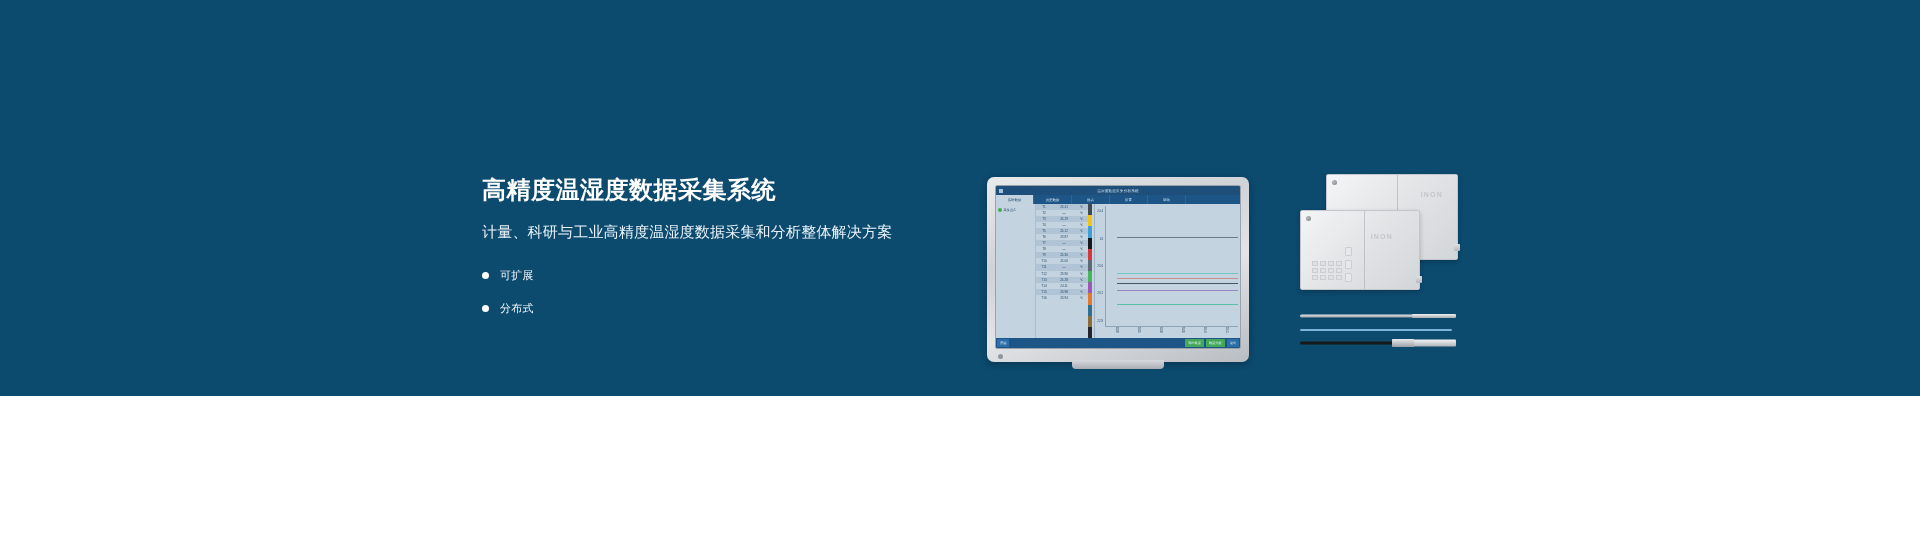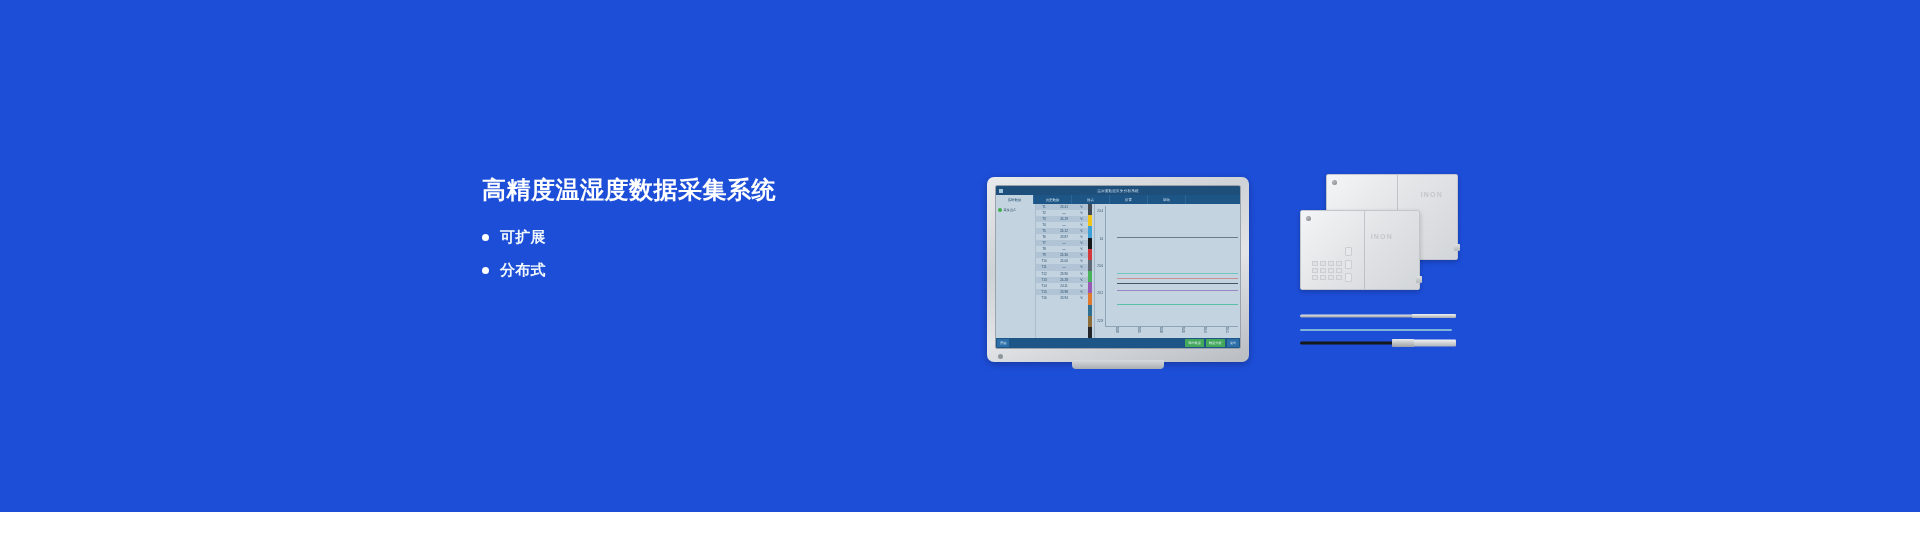--- a/index.html
+++ b/index.html
@@ -3,22 +3,22 @@
 <meta charset="utf-8">
 <style>
   * { margin:0; padding:0; box-sizing:border-box; }
   html, body {
     width:1920px; height:540px;
     overflow:hidden;
     font-family:"Liberation Sans","DejaVu Sans",sans-serif;
   }
   #banner {
     position:relative;
-    width:1920px; height:512px;
-    background:#1d4ed8;
+    width:1920px; height:396px;
+    background:#0c4a6e;
   }
 
   
   #copy {
     position:absolute;
     left:482px; top:176px;
     width:520px;
   }
   #title {
     font-size:24px;
@@ -42,24 +42,23 @@
     margin-bottom:3px;
   }
   .bullet .dot {
     width:7px; height:7px;
     border-radius:50%;
     background:#ffffff;
     margin-right:11px;
     flex:0 0 auto;
   }
   .bullet .blabel {
-    font-size:15px;
+    font-size:11px;
     color:#f2f9fd;
     letter-spacing:0.2px;
-    font-weight:bold;
   }
 
   
   #monitor {
     position:absolute;
     left:987px; top:177px;
     width:262px; height:185px;
   }
   .mon-outer {
     position:absolute; inset:0;
@@ -356,20 +355,21 @@
     border-radius:1px;
   }
 </style>
 </head>
 <body>
 
 <div id="banner">
 
   <div id="copy">
     <div id="title">高精度温湿度数据采集系统</div>
+    <div id="subtitle">计量、科研与工业高精度温湿度数据采集和分析整体解决方案</div>
     <div id="bullets">
       <div class="bullet">
         <span class="dot"></span>
         <span class="blabel">可扩展</span>
       </div>
       <div class="bullet">
         <span class="dot"></span>
         <span class="blabel">分布式</span>
       </div>
     </div>

